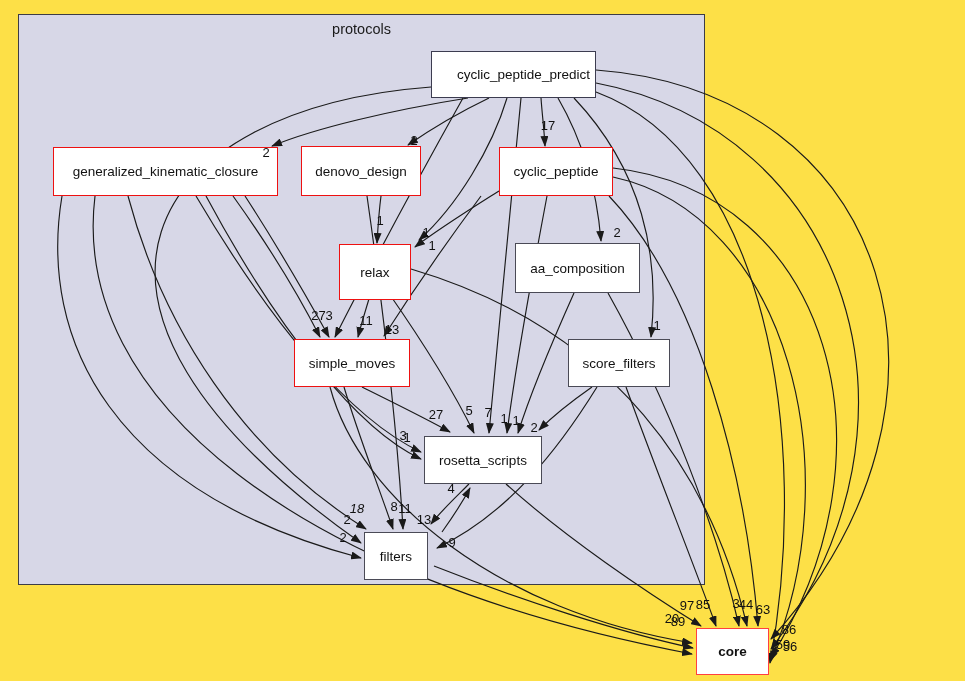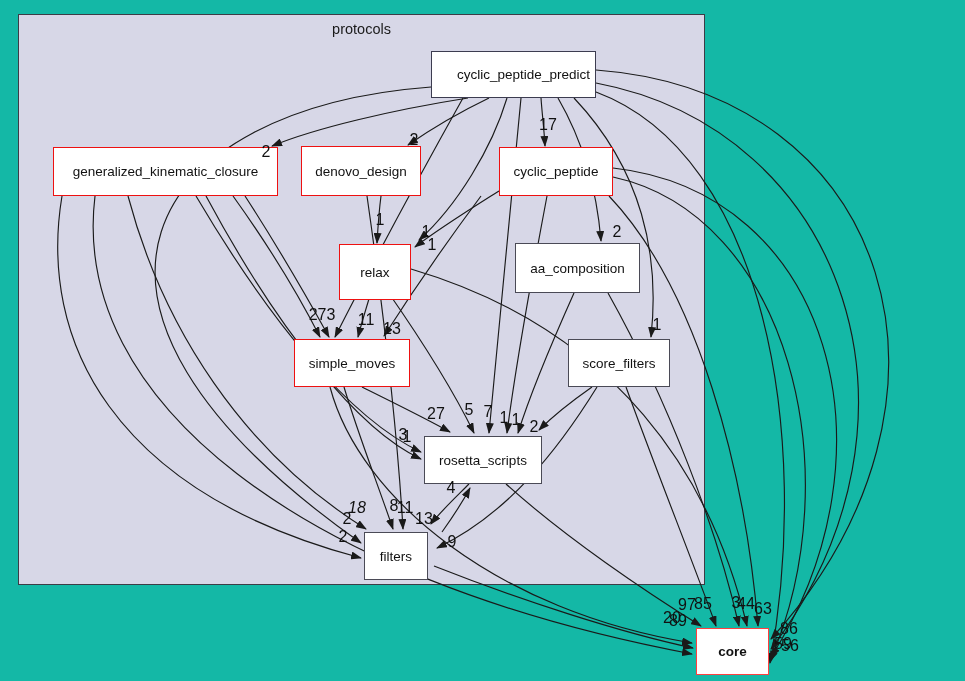--- a/index.html
+++ b/index.html
@@ -1,30 +1,30 @@
 <!DOCTYPE html>
 <html style="--cluster-fill: #d7d7e7; --highlight-fill: #ededfc; --red-border: #ee1111; --core-border: #ff4040;"><head>
 <meta charset="utf-8">
 <style>
   html,body{margin:0;padding:0;background:#ffffff;width:965px;height:681px;
     font-family:"Liberation Sans", sans-serif;}
-  #stage{position:relative;width:965px;height:681px;background:#14b8a6;overflow:hidden;}
+  #stage{position:relative;width:965px;height:681px;background:#fde047;overflow:hidden;}
   #cluster{position:absolute;background:var(--cluster-fill,#d7d7e7);
     border:1.6px solid #3c3c46;box-sizing:border-box;z-index:1;}
   #cluster-label{position:absolute;width:100%;text-align:center;top:6px;
     font-size:14.5px;color:#1a1a1a;}
   #edges{position:absolute;left:0;top:0;z-index:2;pointer-events:none;}
   #nodes-layer .node{position:absolute;z-index:3;display:flex;align-items:center;
     justify-content:center;box-sizing:border-box;font-size:13.5px;color:#111;
     background:#ffffff;cursor:pointer;white-space:nowrap;}
   .node.red{border:1.7px solid var(--red-border,#ee1111);background:#ffffff;}
   .node.red-outside{border:1.7px solid var(--core-border,#ff4040);background:#ffffff;font-weight:bold;}
   .node.gray{border:1.4px solid #4a4a56;background:var(--cluster-fill,#d7d7e7);}
   .node.highlight{border:1.5px solid #3c3c50;background:var(--highlight-fill,#ededfc);padding-left:20px;}
-  .edge-label{position:absolute;z-index:4;font-size:16px;color:#111;
+  .edge-label{position:absolute;z-index:4;font-size:13px;color:#111;
     transform:translate(-50%,-55%);pointer-events:none;}
 </style>
 </head>
 <body>
 
 <div id="stage">
 
   <div id="cluster" style="left: 18px; top: 14px; width: 687px; height: 571px;">
     <div id="cluster-label">protocols</div>
   </div>

